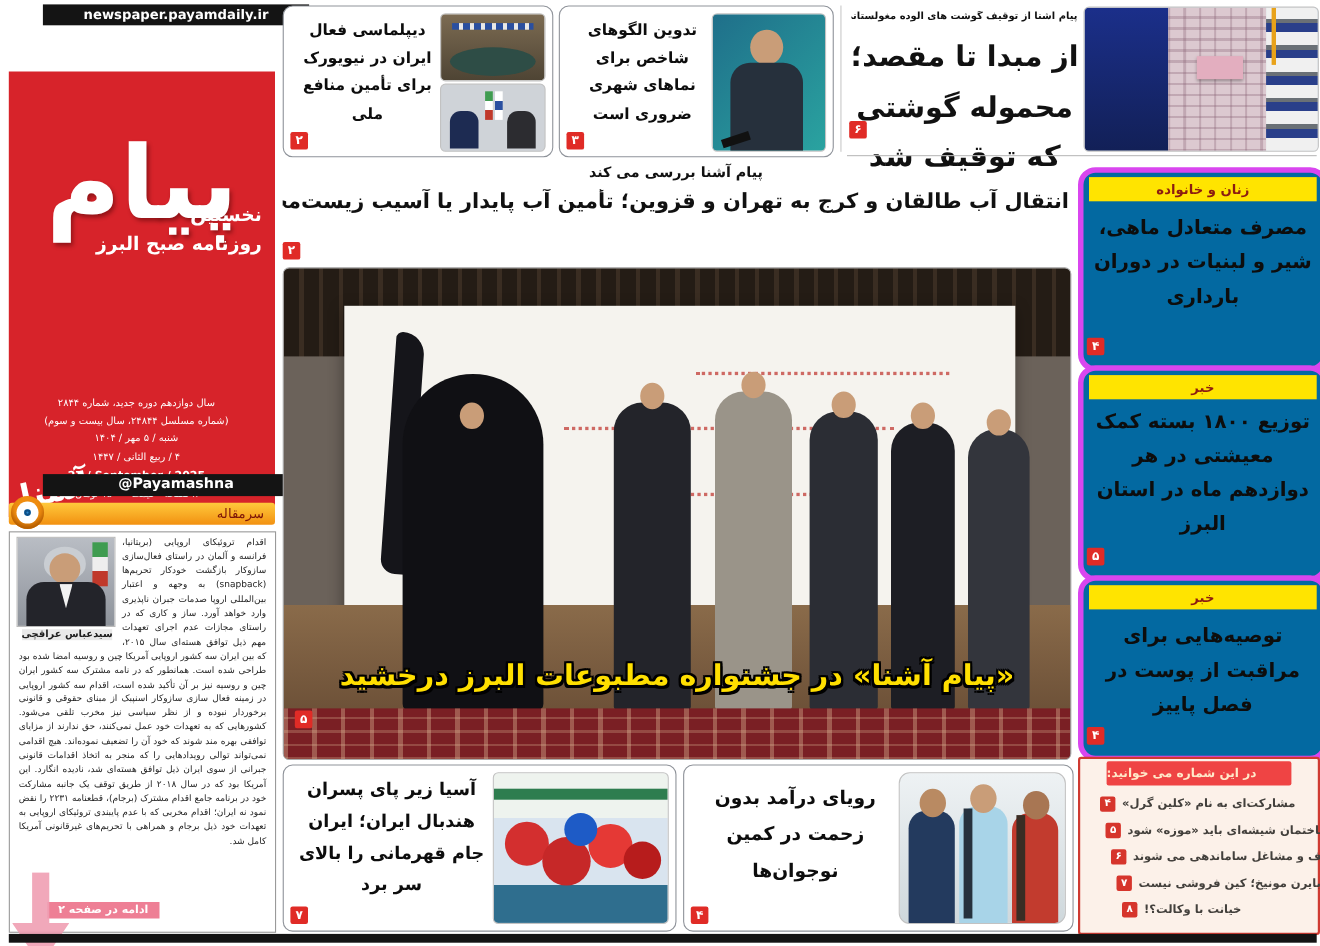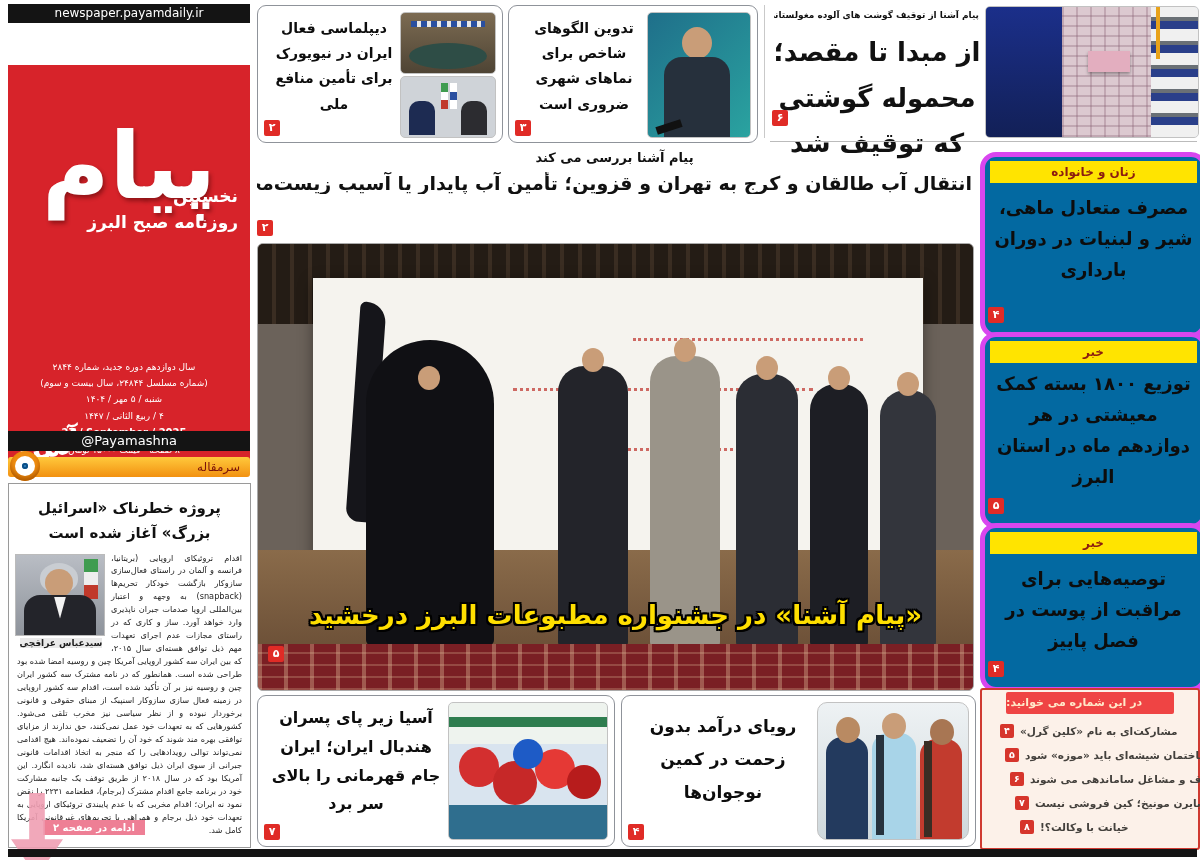--- a/index.html
+++ b/index.html
@@ -1,19 +1,19 @@
 <!DOCTYPE html>
 <html lang="fa"><head>
 <meta charset="utf-8">
 <style>
   html,body{margin:0;padding:0;background:#e9e9e9;}
   .page{position:relative;width:1200px;height:860px;background:#ffffff;margin:0 auto;
         font-family:"DejaVu Sans",sans-serif;direction:rtl;overflow:hidden;color:#111;}
   .abs{position:absolute;}
-  .blackbar{background:#141414;color:#fff;text-align:center;font-weight:normal;}
+  .blackbar{background:#141414;color:#fff;text-align:center;font-weight:bold;margin-left:31px;}
   .ltr{direction:ltr;}
   
   .badge{position:absolute;width:16px;height:16px;background:#e02b26;color:#fff;
          font-weight:bold;font-size:11px;line-height:16px;text-align:center;border-radius:2px;}
   
   .storybox{position:absolute;border:1px solid #8f939a;border-radius:9px;background:#fff;overflow:hidden;}
   .boxhead{font-weight:bold;text-align:center;line-height:1.8;color:#0d0d0d;}
   
   .rcbox{position:absolute;border:5px solid #d946ef;border-radius:16px;background:#0369a1;overflow:hidden;}
   .yhead{position:absolute;left:5px;right:5px;top:4px;height:22px;background:#ffe400;
@@ -128,21 +128,20 @@
   <div class="sarm-bar">
     <span class="eye">
         <span class="eye-mid">
           <span class="eye-pupil"></span>
         </span>
       </span>
     <span class="sarm-label">سرمقاله</span>
   </div>
 
   <div class="editorial">
-    <div class="ed-head">پروژه خطرناک «اسرائیل بزرگ» آغاز شده است</div>
     <div class="ed-content">
       <span class="ed-fig">
         <span style="display:block;width:88px;height:80px;position:relative;overflow:hidden;border:1px solid #bbb;background:linear-gradient(180deg,#b9bdc4,#8e939b);">
           <span class="abs" style="right:6px;top:4px;width:14px;height:40px;background:linear-gradient(180deg,#3f9c50 33%,#eee 33% 66%,#c0392b 66%);"></span>
           <span class="abs" style="left:24px;top:8px;width:38px;height:30px;border-radius:50% 50% 45% 45%;background:#c9cdd2;"></span>
           <span class="abs" style="left:29px;top:14px;width:28px;height:28px;border-radius:50%;background:#c99d78;"></span>
           <span class="abs" style="left:8px;top:40px;width:72px;height:40px;border-radius:16px 16px 0 0;background:#23242a;"></span>
           <span class="abs" style="left:38px;top:42px;width:12px;height:22px;background:#f2f2f2;clip-path:polygon(0 0,100% 0,50% 100%);"></span>
         </span>
         <span class="ed-fig-caption">سیدعباس عراقچی</span>

